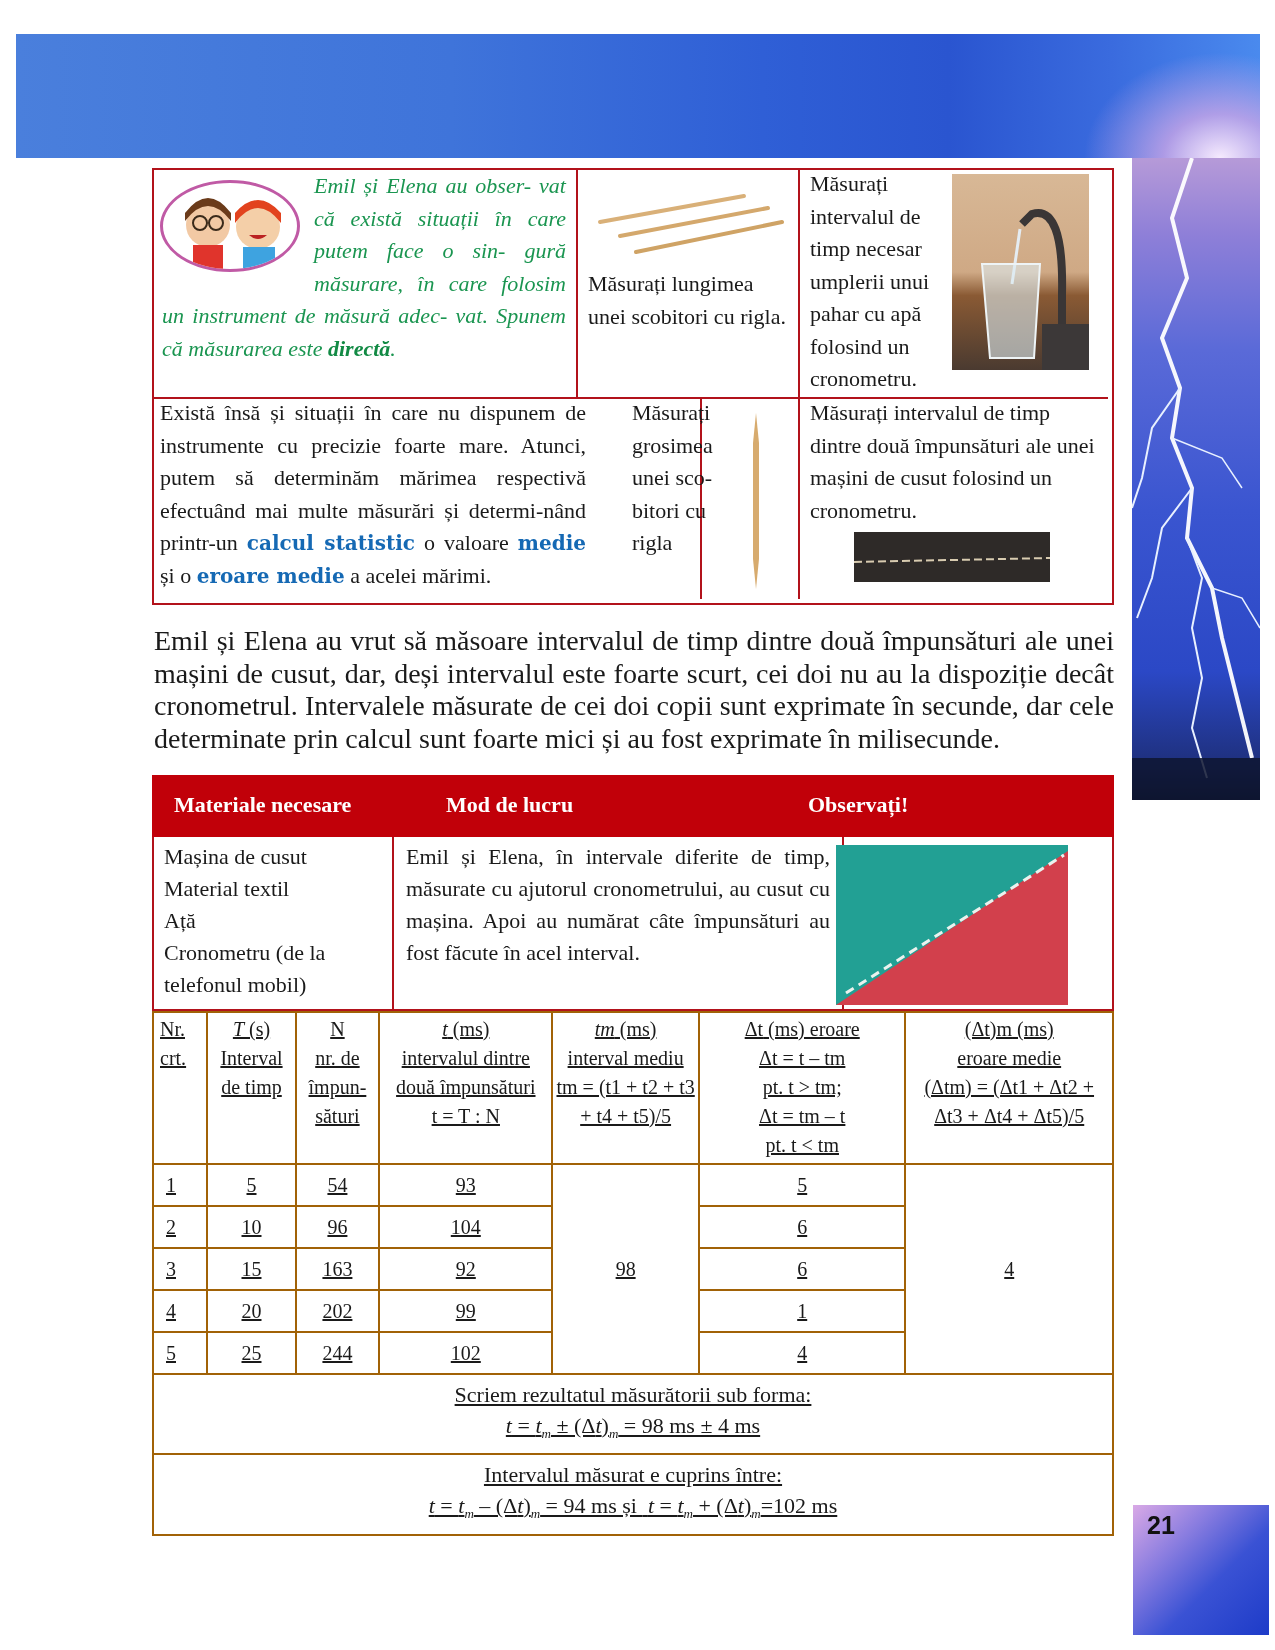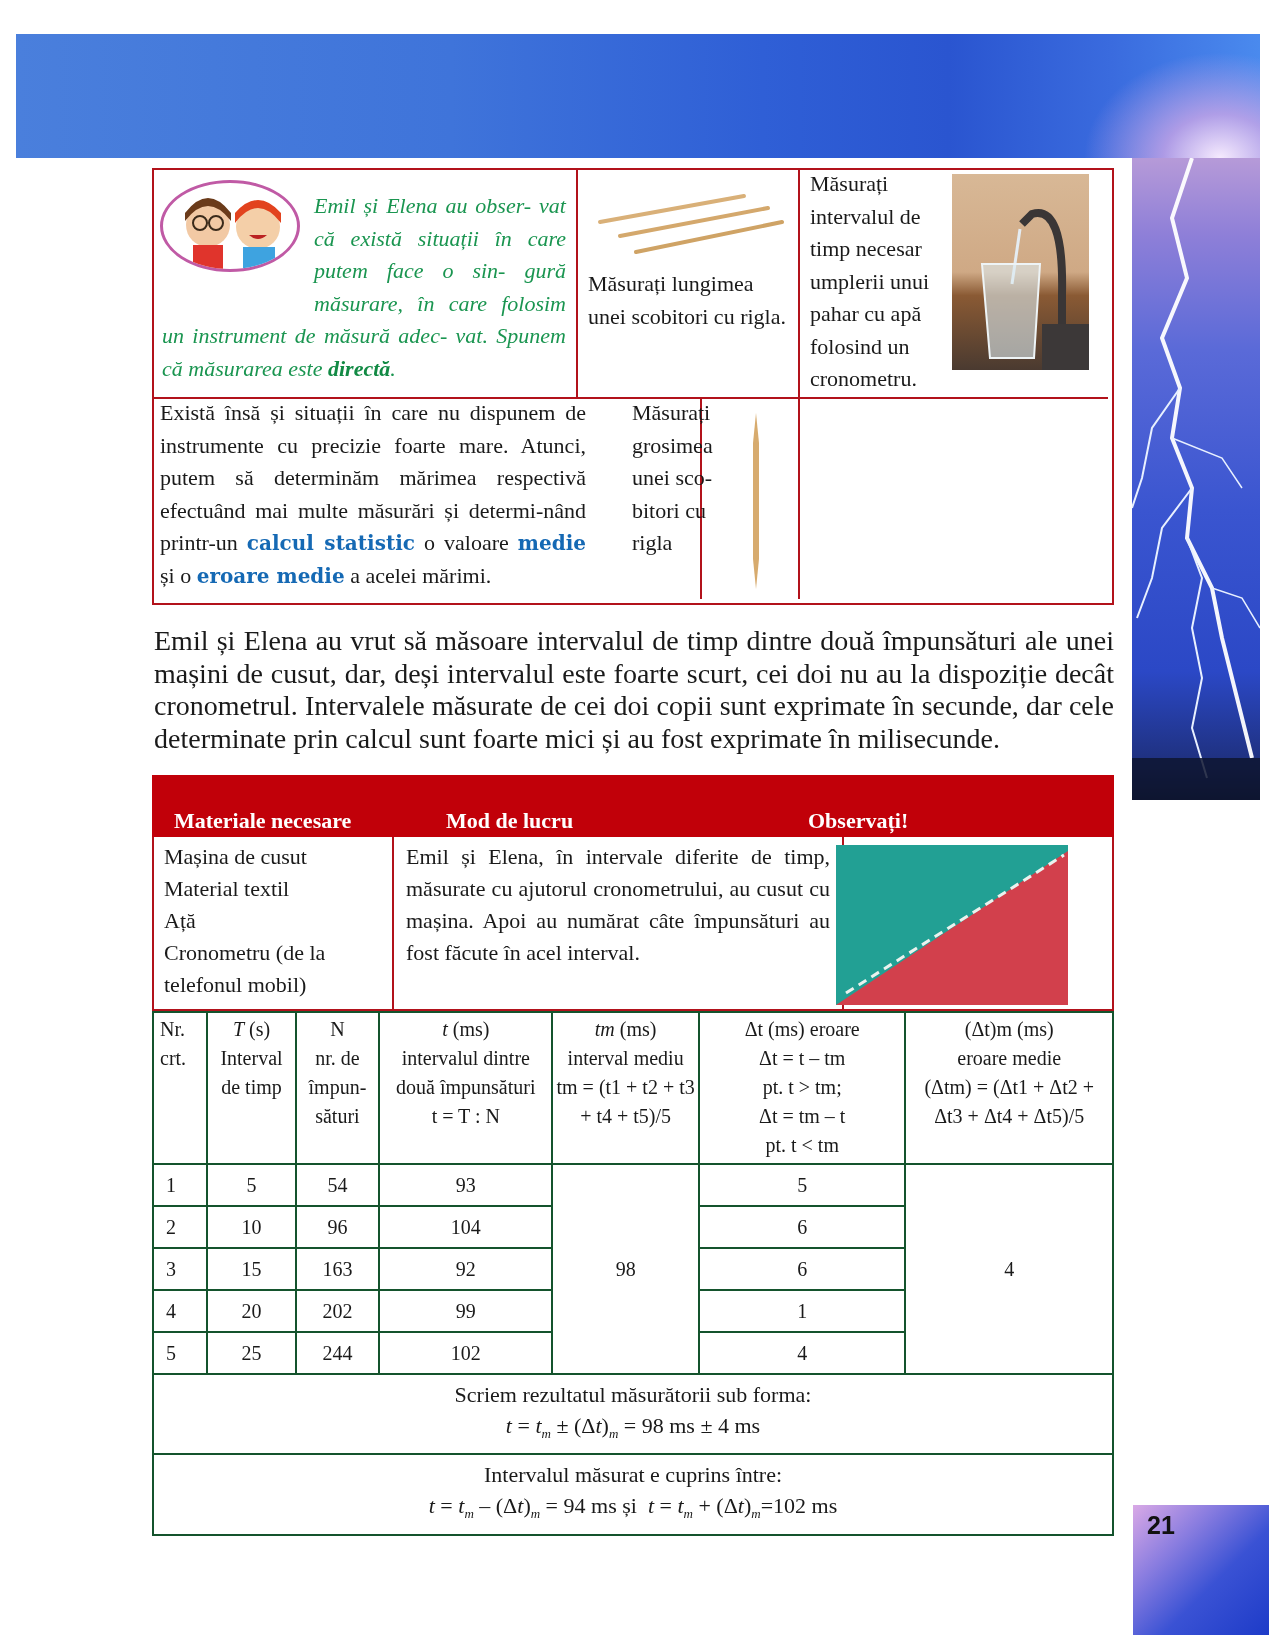--- a/index.html
+++ b/index.html
@@ -48,55 +48,55 @@
   .c-sew { left: 646px; top: 229px; width: 308px; height: 200px; }
 
   .green-it {
     font-style: italic; color: #1a9550; font-size: 22px; line-height: 32.5px;
     text-align: justify;
   }
   .avatar {
     position: absolute; left: 6px; top: 10px; width: 140px; height: 92px;
     border: 3px solid #c05aa5; border-radius: 50%; box-sizing: border-box; background: #fff; overflow: hidden;
   }
-  .intro-text { position: absolute; left: 8px; top: 0px; width: 404px; margin-top: 20px; }
+  .intro-text { position: absolute; left: 8px; top: 0px; width: 404px; }
   .intro-float { float: left; width: 152px; height: 128px; }
   .bold-green { font-weight: bold; font-style: italic; color: #128a44; }
 
   .body-txt { font-size: 22px; line-height: 32.5px; color: #1a1a1a; }
   .blue-b { font-weight: bold; color: #1569b4; font-family: "DejaVu Serif", serif; font-size: 20px; }
 
   .para {
     position: absolute; left: 154px; top: 625px; width: 960px;
     font-size: 28px; line-height: 32.5px; text-align: justify;
   }
 
   
   .lower {
     position: absolute; left: 152px; top: 775px; width: 962px;
   }
   .hdr {
     height: 62px; background: #c10009; color: #fff; position: relative;
     font-weight: bold; font-size: 22px;
   }
-  .hdr span { position: absolute; top: 33px; }
+  .hdr span { position: absolute; top: 17px; }
   .mat-row {
     position: relative; height: 174px; border: 2px solid #b2121b; border-top: none; box-sizing: border-box;
   }
   .mat-col1 { position: absolute; left: 0; top: 0; width: 240px; height: 172px; border-right: 2px solid #b2121b; box-sizing: border-box; padding: 4px 10px; font-size: 22px; line-height: 32px; }
   .mat-col2 { position: absolute; left: 240px; top: 0; width: 450px; height: 172px; border-right: 2px solid #b2121b; box-sizing: border-box; padding: 4px 12px; font-size: 22px; line-height: 32px; text-align: justify; }
   .mat-col3 { position: absolute; left: 618px; top: 0; width: 340px; height: 172px; }
   .fabric { position: absolute; left: 64px; top: 8px; width: 232px; height: 160px; overflow: hidden; }
 
   table.data {
     border-collapse: collapse; width: 962px; table-layout: fixed;
     font-size: 20px; line-height: 29px;
   }
   table.data td, table.data th {
-    border: 2px solid #14532d; text-align: center; vertical-align: top; padding: 2px 2px; font-weight: normal;
+    border: 2px solid #a16207; text-align: center; vertical-align: top; padding: 2px 2px; font-weight: normal; text-decoration: underline;
   }
   table.data th { height: 146px; }
   table.data td { height: 36px; vertical-align: middle; }
   table.data td.mid { vertical-align: middle; }
   table.data td.foot { height: 62px; padding: 4px 0; vertical-align: middle; line-height: 31px; font-size: 22px; margin-left: 12px; }
   .th-left { text-align: left !important; padding-left: 6px !important; }
   i.v { font-style: italic; }
   sub { font-size: 13px; }
 
   .img { position: absolute; }
@@ -175,20 +175,28 @@
     </div>
   </div>
 
   <div class="cell c-tooth2">
     <div class="body-txt" style="position:absolute; left:8px; top:-2px; width:100px;">Măsurați grosimea unei sco-bitori cu rigla</div>
     <svg class="img" style="left:126px; top:14px;" width="12" height="176" viewBox="0 0 12 176">
       <path d="M6,0 L9,30 L9,146 L6,176 L3,146 L3,30 Z" fill="#d7ab6e"></path>
     </svg>
   </div>
 
+  <div class="cell c-sew">
+    <div class="body-txt" style="position:absolute; left:10px; top:-2px; width:290px;">Măsurați intervalul de timp dintre două împunsături ale unei mașini de cusut folosind un cronometru.</div>
+    <div class="img" style="left:54px; top:133px; width:196px; height:50px; background:#2e2a28;">
+      <svg width="196" height="50" viewBox="0 0 196 50">
+        <line x1="0" y1="30" x2="196" y2="26" stroke="#d8cbb0" stroke-width="2" stroke-dasharray="8,4"></line>
+      </svg>
+    </div>
+  </div>
 </div>
 
 <div class="para">Emil și Elena au vrut să măsoare intervalul de timp dintre două împunsături ale unei mașini de cusut, dar, deși intervalul este foarte scurt, cei doi nu au la dispoziție decât cronometrul. Intervalele măsurate de cei doi copii sunt exprimate în secunde, dar cele determinate prin calcul sunt foarte mici și au fost exprimate în milisecunde.</div>
 
 <div class="lower">
   <div class="hdr">
     <span style="left:22px;">Materiale necesare</span>
     <span style="left:294px;">Mod de lucru</span>
     <span style="left:656px;">Observați!</span>
   </div>

